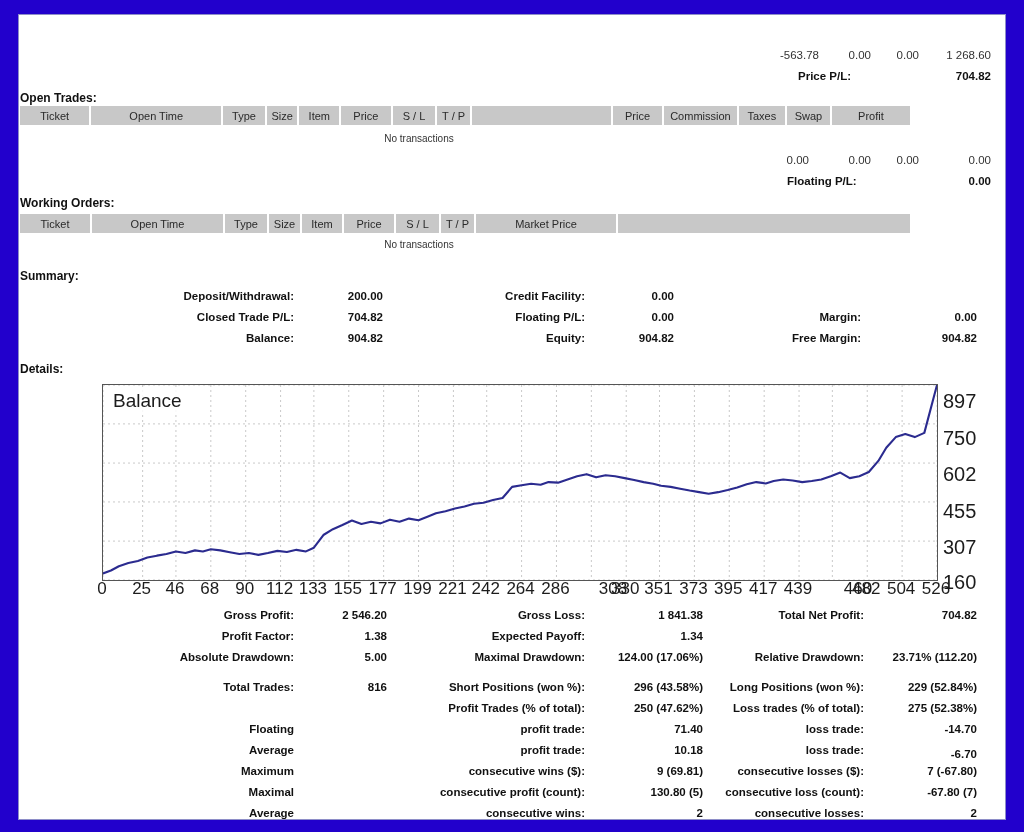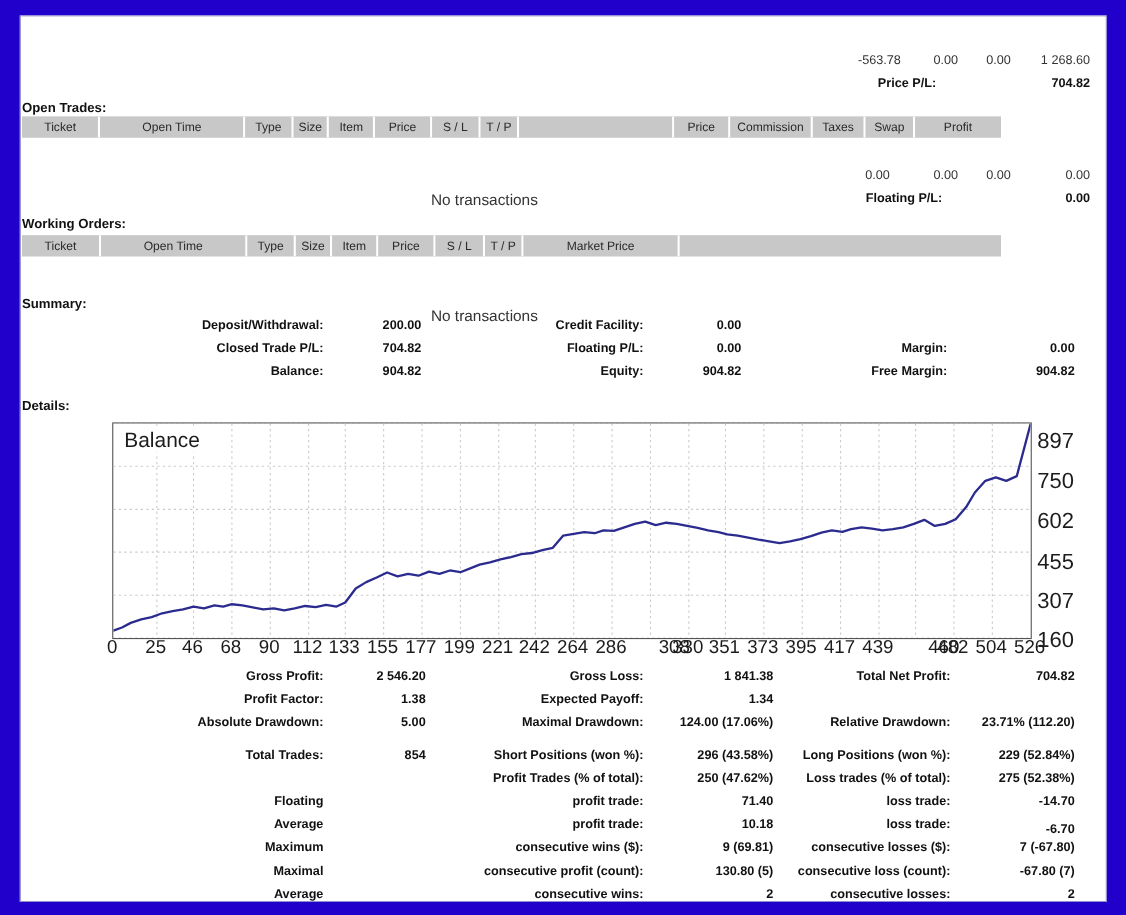--- a/index.html
+++ b/index.html
@@ -69,25 +69,24 @@
     align-items: center;
     justify-content: center;
     font-size: 11px;
     color: #2a2a2a;
     white-space: nowrap;
     overflow: hidden;
   }
   .thead .th:last-child { border-right: none; }
   .no-trans {
     position: absolute;
-    font-size: 14px;
+    font-size: 10px;
     color: #333;
-    text-align: right;
-    white-space: nowrap;
-    margin-top: 40px;
+    text-align: center;
+    white-space: nowrap;
   }
 
   
   .cellL {
     position: absolute;
     font-weight: bold;
     font-size: 11.5px;
     text-align: right;
     white-space: nowrap;
     color: #111;
@@ -314,21 +313,21 @@
   <div class="cellV" style="left:856px; top:615px; width:102px;"></div>
 
   <div class="cellL" style="left:60px; top:636px; width:215px;">Absolute Drawdown:</div>
   <div class="cellV" style="left:283px; top:636px; width:85px;">5.00</div>
   <div class="cellL" style="left:380px; top:636px; width:186px;">Maximal Drawdown:</div>
   <div class="cellV" style="left:572px; top:636px; width:112px;">124.00 (17.06%)</div>
   <div class="cellL" style="left:690px; top:636px; width:155px;">Relative Drawdown:</div>
   <div class="cellV" style="left:838px; top:636px; width:120px;">23.71% (112.20)</div>
 
   <div class="cellL" style="left:60px; top:666px; width:215px;">Total Trades:</div>
-  <div class="cellV" style="left:283px; top:666px; width:85px;">854</div>
+  <div class="cellV" style="left:283px; top:666px; width:85px;">816</div>
   <div class="cellL" style="left:380px; top:666px; width:186px;">Short Positions (won %):</div>
   <div class="cellV" style="left:566px; top:666px; width:118px;">296 (43.58%)</div>
   <div class="cellL" style="left:690px; top:666px; width:155px;">Long Positions (won %):</div>
   <div class="cellV" style="left:846px; top:666px; width:112px;">229 (52.84%)</div>
 
   <div class="cellL" style="left:60px; top:687px; width:215px;"></div>
   <div class="cellV" style="left:283px; top:687px; width:85px;"></div>
   <div class="cellL" style="left:380px; top:687px; width:186px;">Profit Trades (% of total):</div>
   <div class="cellV" style="left:566px; top:687px; width:118px;">250 (47.62%)</div>
   <div class="cellL" style="left:690px; top:687px; width:155px;">Loss trades (% of total):</div>

